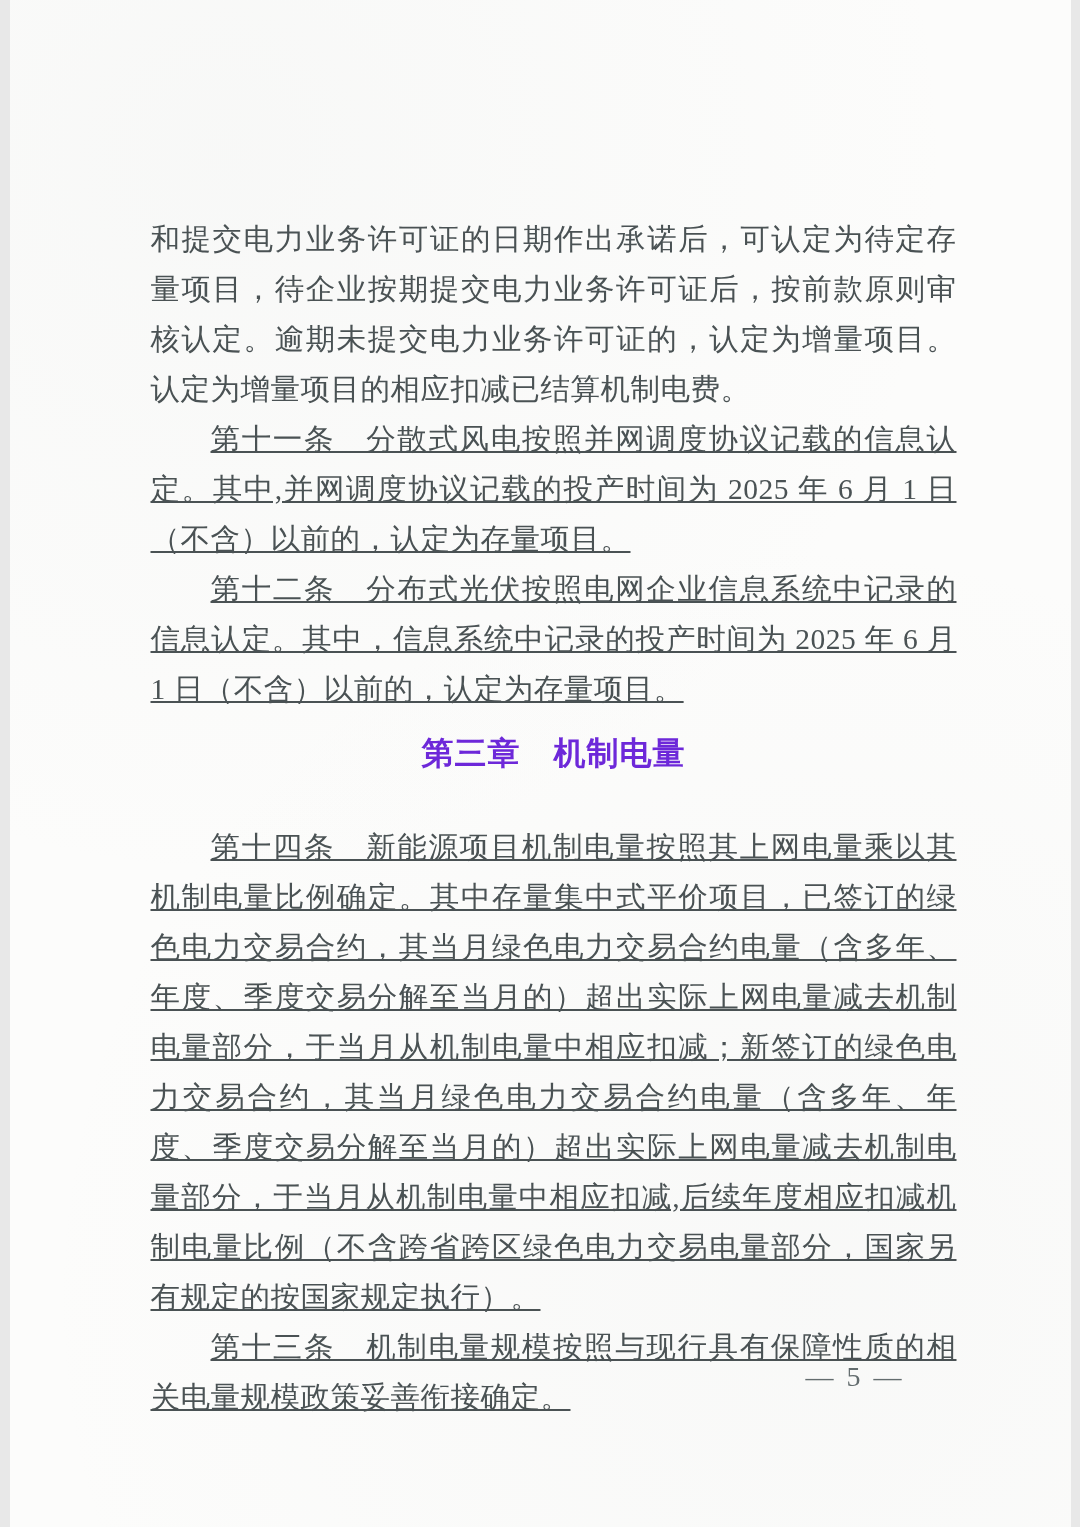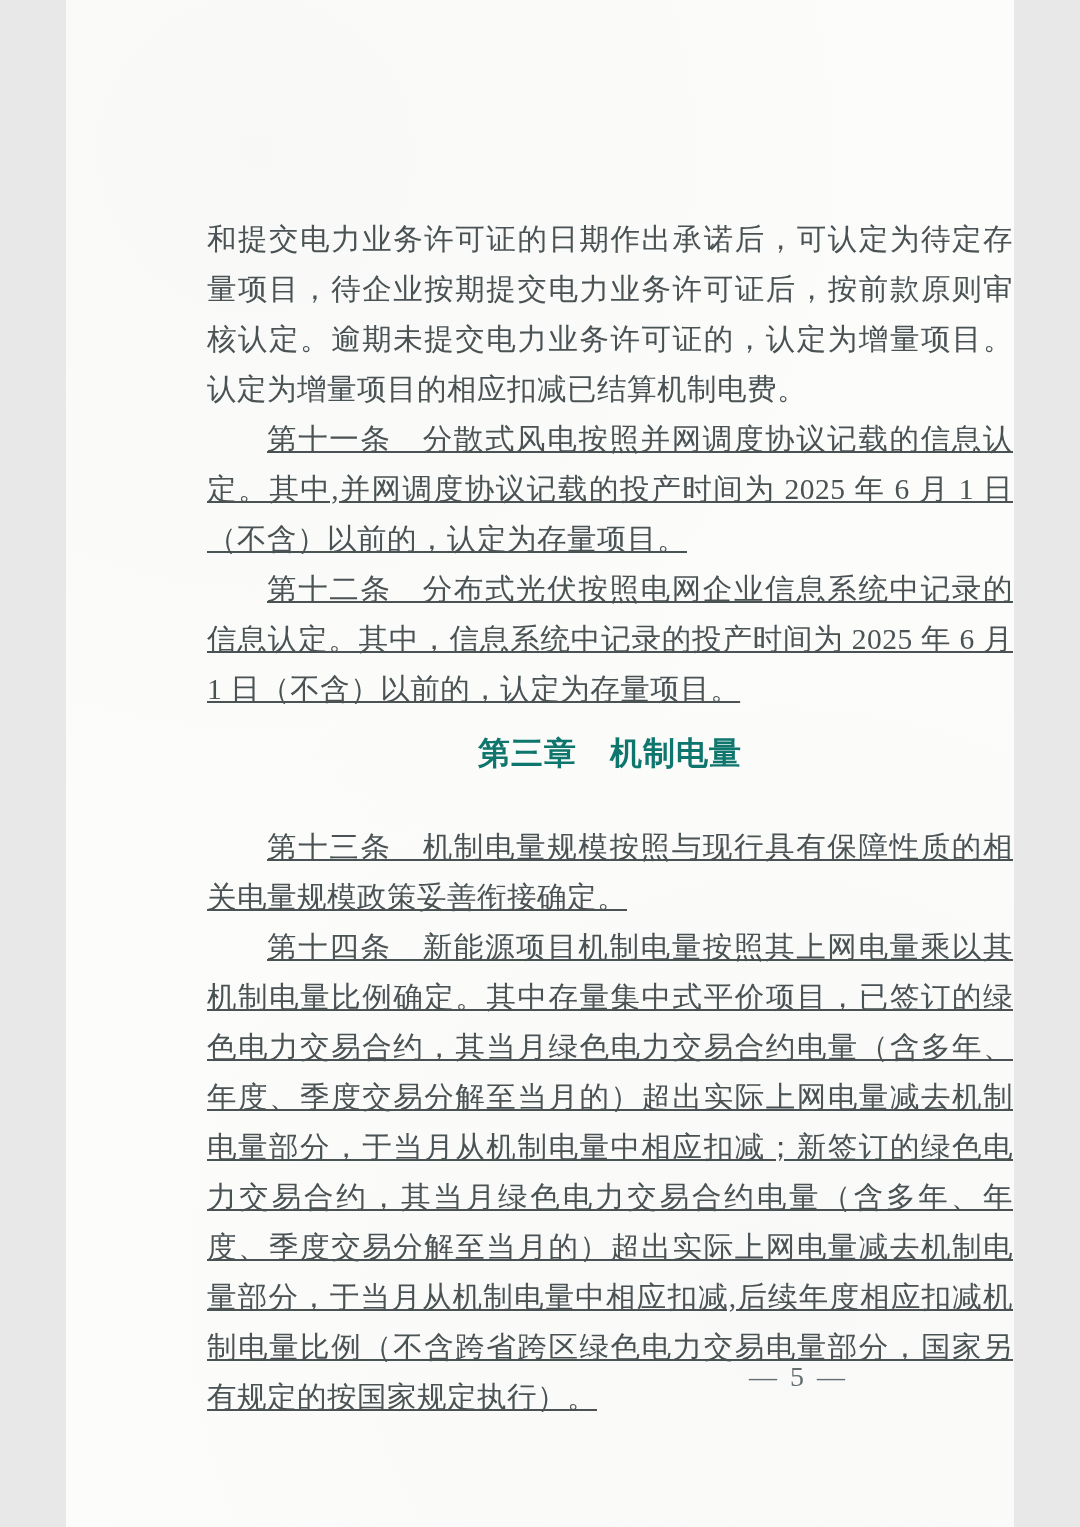--- a/index.html
+++ b/index.html
@@ -2,21 +2,21 @@
 <html><head>
 <meta charset="utf-8">
 <style>
   html, body {
     margin: 0;
     padding: 0;
     background: #e8e8e8;
   }
   .page {
     position: relative;
-    width: 948px;
+    width: 1061px;
     height: 1527px;
     margin: 0 auto;
     background: #fcfcfb;
     overflow: hidden;
     font-family: "Liberation Serif", "DejaVu Serif", serif;
   }
   
   .page::before {
     content: "";
     position: absolute;
@@ -42,21 +42,21 @@
   }
   .para.indent {
     text-indent: 60px;
     text-decoration: underline;
   }
   .chapter {
     margin: 14px 0 44px 0;
     font-size: 32px;
     line-height: 50px;
     font-weight: 700;
-    color: #0f766e;
+    color: #6d28d9;
     text-align: center;
     letter-spacing: 1px;
   }
   .pagenum {
     position: absolute;
     top: 1361px;
     right: 166px;
     font-size: 28px;
     line-height: 32px;
     color: #636c6e;
@@ -66,17 +66,17 @@
 </style>
 </head>
 <body>
 
 <div class="page">
   <div class="content">
     <p class="para">和提交电力业务许可证的日期作出承诺后，可认定为待定存量项目，待企业按期提交电力业务许可证后，按前款原则审核认定。逾期未提交电力业务许可证的，认定为增量项目。认定为增量项目的相应扣减已结算机制电费。</p>
     <p class="para indent">第十一条　分散式风电按照并网调度协议记载的信息认定。其中,并网调度协议记载的投产时间为 2025 年 6 月 1 日（不含）以前的，认定为存量项目。</p>
     <p class="para indent">第十二条　分布式光伏按照电网企业信息系统中记录的信息认定。其中，信息系统中记录的投产时间为 2025 年 6 月 1 日（不含）以前的，认定为存量项目。</p>
     <h2 class="chapter">第三章　机制电量</h2>
+    <p class="para indent">第十四条　新能源项目机制电量按照其上网电量乘以其机制电量比例确定。其中存量集中式平价项目，已签订的绿色电力交易合约，其当月绿色电力交易合约电量（含多年、年度、季度交易分解至当月的）超出实际上网电量减去机制电量部分，于当月从机制电量中相应扣减；新签订的绿色电力交易合约，其当月绿色电力交易合约电量（含多年、年度、季度交易分解至当月的）超出实际上网电量减去机制电量部分，于当月从机制电量中相应扣减,后续年度相应扣减机制电量比例（不含跨省跨区绿色电力交易电量部分，国家另有规定的按国家规定执行）。</p>
     <p class="para indent">第十三条　机制电量规模按照与现行具有保障性质的相关电量规模政策妥善衔接确定。</p>
-    <p class="para indent">第十四条　新能源项目机制电量按照其上网电量乘以其机制电量比例确定。其中存量集中式平价项目，已签订的绿色电力交易合约，其当月绿色电力交易合约电量（含多年、年度、季度交易分解至当月的）超出实际上网电量减去机制电量部分，于当月从机制电量中相应扣减；新签订的绿色电力交易合约，其当月绿色电力交易合约电量（含多年、年度、季度交易分解至当月的）超出实际上网电量减去机制电量部分，于当月从机制电量中相应扣减,后续年度相应扣减机制电量比例（不含跨省跨区绿色电力交易电量部分，国家另有规定的按国家规定执行）。</p>
   </div>
   <div class="pagenum">— 5 —</div>
 </div>
 
 </body></html>

